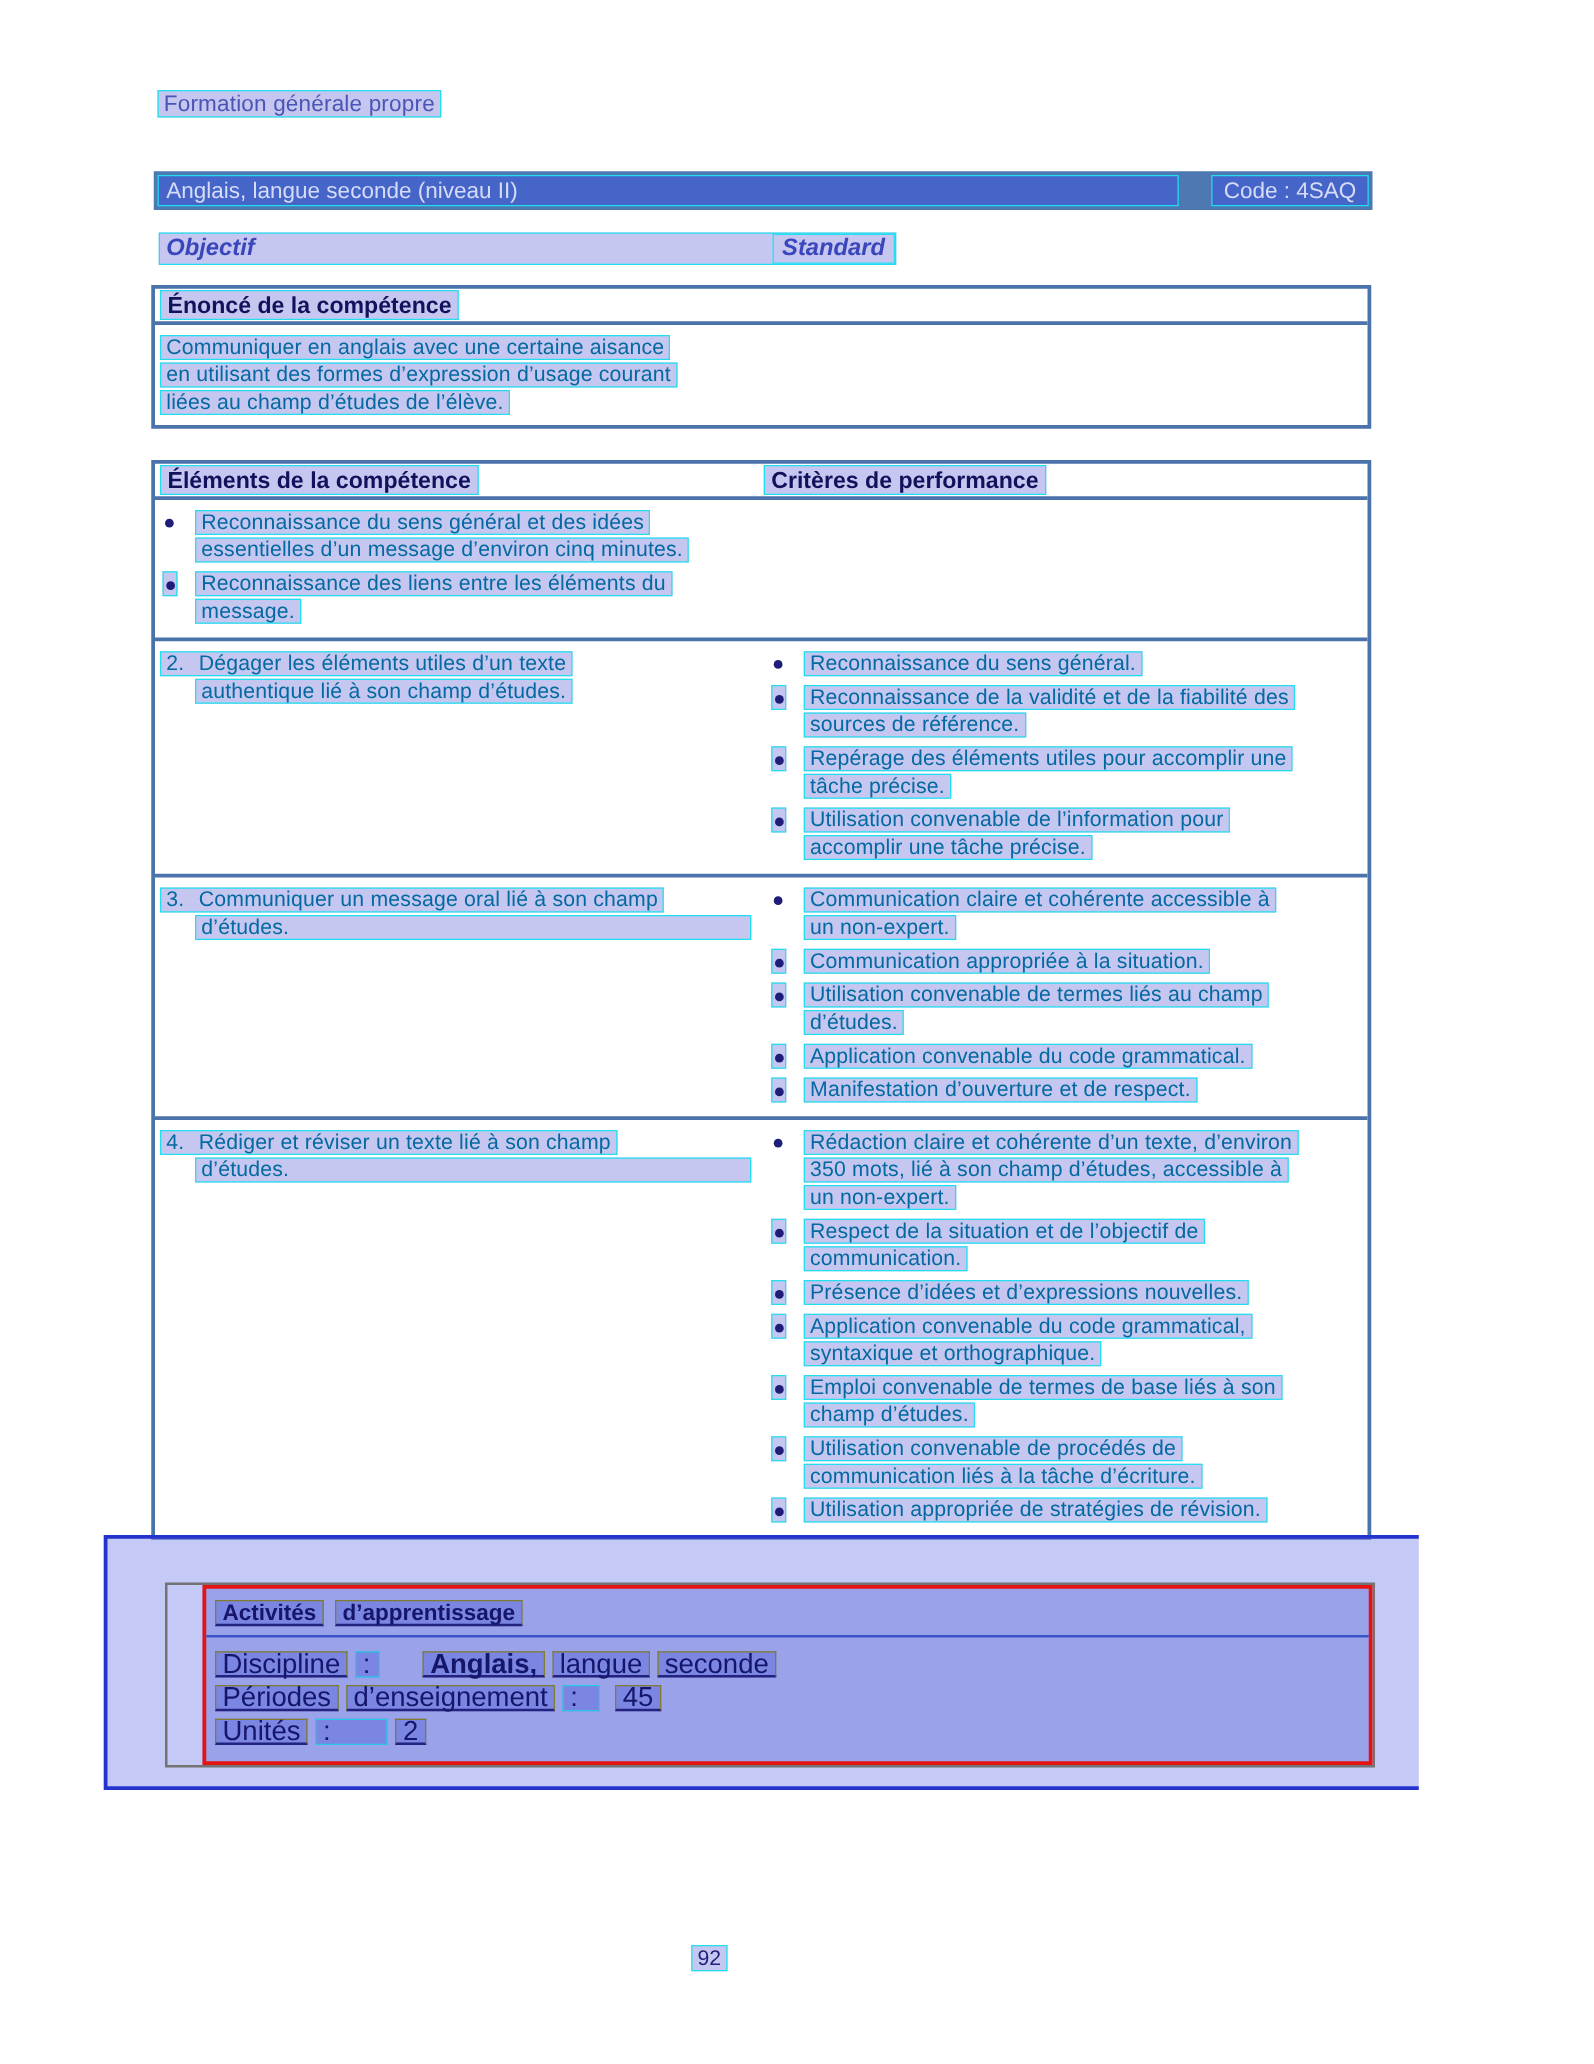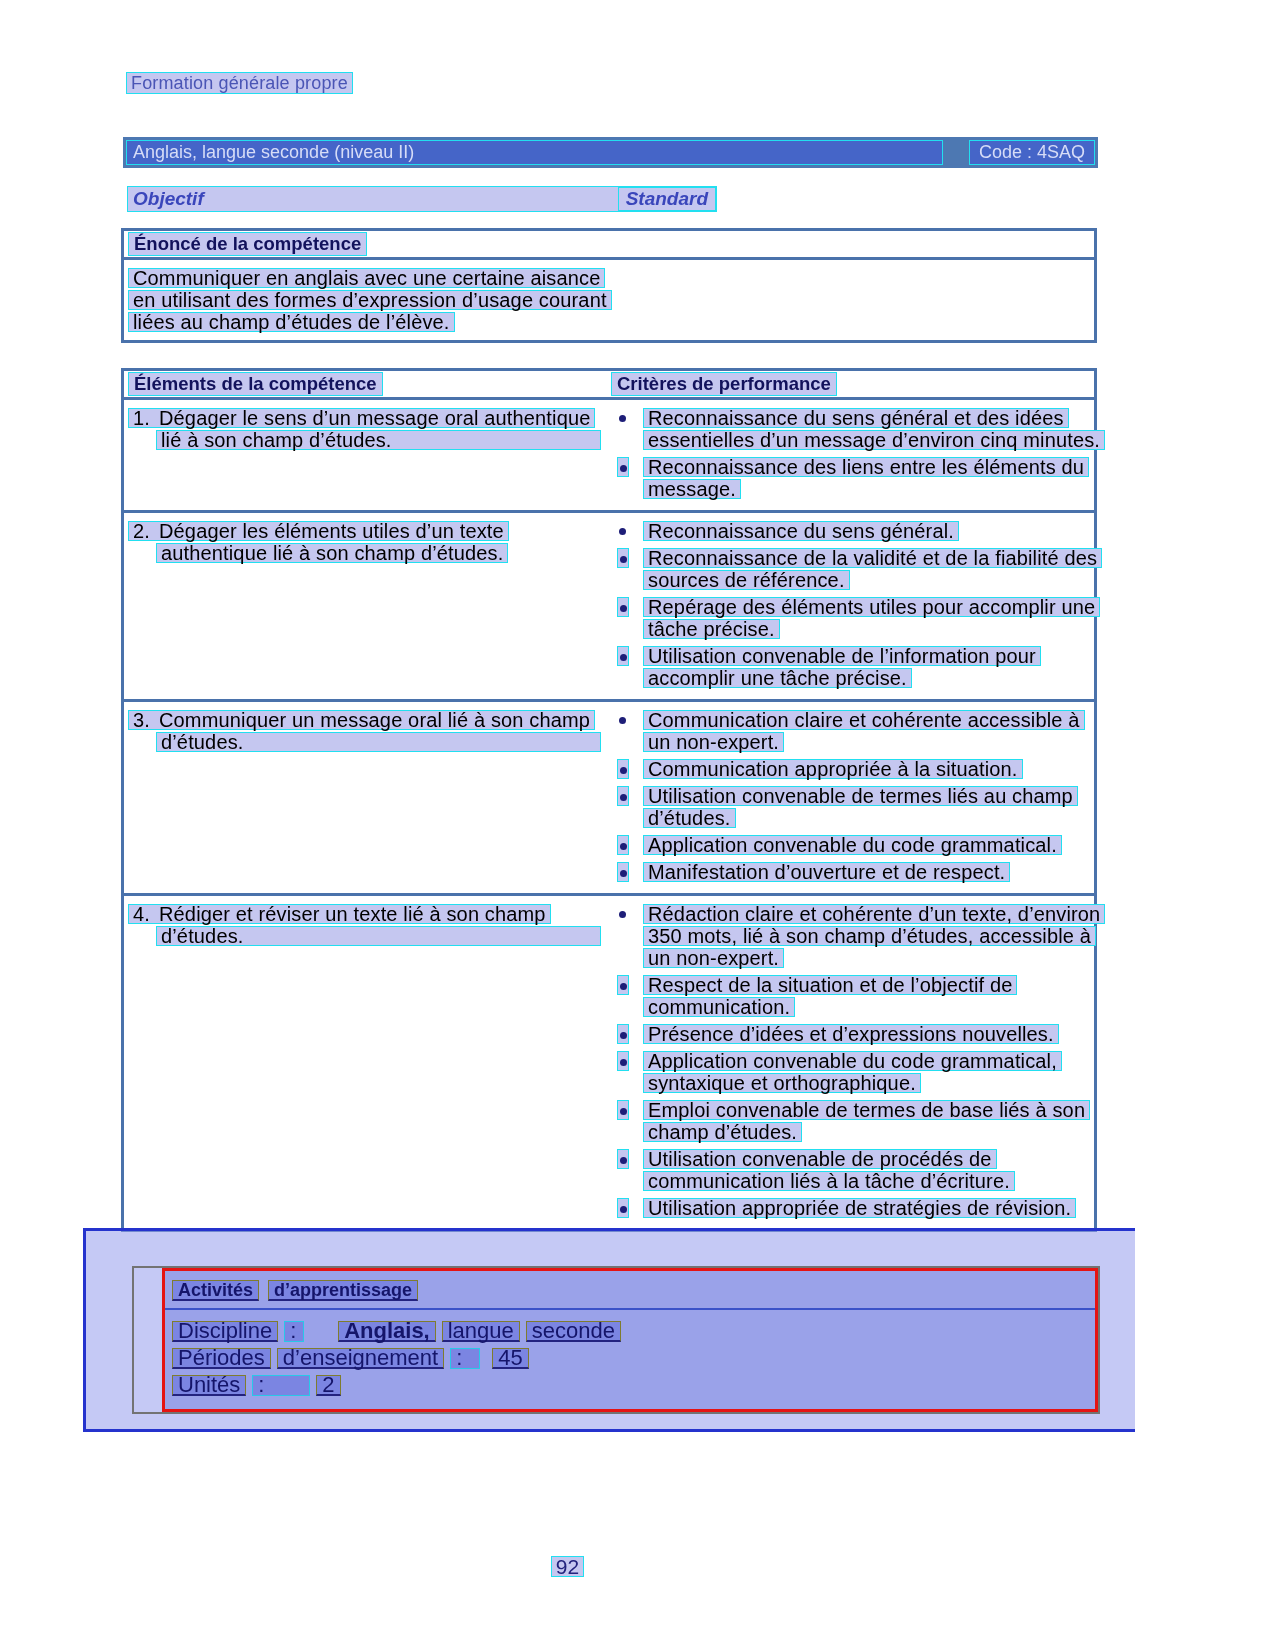--- a/index.html
+++ b/index.html
@@ -1,22 +1,22 @@
 <!DOCTYPE html>
 <html><head>
 <meta charset="utf-8">
 <style>
   html,body{margin:0;padding:0;background:#ffffff;}
   .page{position:relative;width:1135px;height:1651px;background:#ffffff;
         font-family:"Liberation Sans",sans-serif;color:#1e1e78;overflow:hidden;}
 
   
   .hl{background:#c5c7f0;border:1px solid #22dff0;box-sizing:border-box;}
-  .line{display:table;height:20px;line-height:18px;font-size:20px;letter-spacing:0.15px;
-        padding:0 4px;margin-bottom:2px;white-space:nowrap;color:#000000;}
+  .line{display:table;height:20px;line-height:18px;font-size:17px;letter-spacing:0.15px;
+        padding:0 4px;margin-bottom:2px;white-space:nowrap;color:#0369a1;}
   .wide{display:block;width:calc(100% - 28px);}
   .indent{margin-left:28px;}
   .head{display:table;font-weight:bold;font-size:18.5px;color:#12125c;height:24px;line-height:22px;padding:0 5px;}
 
   
   .top-label{position:absolute;left:126px;top:72px;}
   .top-label .line{font-size:18px;color:#4a55b5;height:22px;line-height:20px;}
 
   
   .banner{position:absolute;left:123px;top:137px;width:975px;height:31px;background:#4d78b2;
@@ -64,21 +64,21 @@
   .actbody{padding:8px 7px 10px;}
   .act-row{height:27px;display:flex;align-items:center;}
   .tok{background:#7b85e2;border:1px solid #7f7c2e;border-bottom:2px solid #23237f;height:21px;
        line-height:18px;font-size:22px;color:#15156a;padding:0 5px;margin-right:6px;
        box-sizing:border-box;white-space:nowrap;}
   .tok.sep{border:1px solid #28c8e8;}
   .tok.title{font-weight:bold;font-size:18px;margin-right:9px;}
 
   
   .footer{position:absolute;left:0;right:0;top:1556px;text-align:center;}
-  .footer .hl{display:inline-block;font-size:21px;color:#23237d;padding:1px 4px;line-height:17px;}
+  .footer .hl{display:inline-block;font-size:17px;color:#23237d;padding:1px 4px;line-height:17px;}
 </style>
 </head>
 <body>
 
 <div class="page">
 
   <div class="top-label">
     <span class="hl line">Formation générale propre</span>
   </div>
 
@@ -107,27 +107,20 @@
     <div class="thead">
       <div class="col1h">
         <span class="hl head">Éléments de la compétence</span>
       </div>
       <div>
         <span class="hl head">Critères de performance</span>
       </div>
     </div>
     <div id="comp-rows">
         <div class="trow">
-          <div class="tcol1">
-            <span class="hl line">
-              <span class="num">1.</span>
-              <span>Dégager le sens d’un message oral authentique</span>
-            </span>
-            <span class="hl line indent wide">lié à son champ d’études.</span>
-          </div>
           <div class="tcol2">
             <div class="crit">
               <span class="hl bullet">
                 <span class="dot"></span>
               </span>
               <div class="crit-lines">
                 <span class="hl line">Reconnaissance du sens général et des idées</span>
                 <span class="hl line">essentielles d’un message d’environ cinq minutes.</span>
               </div>
             </div>

